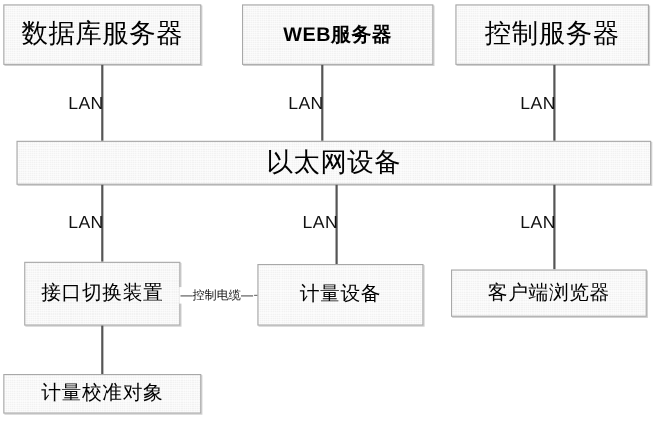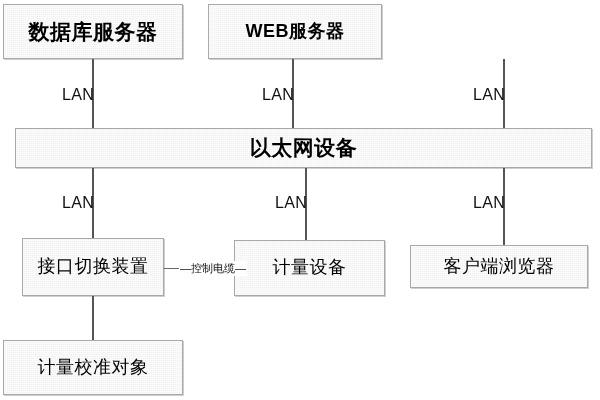--- a/index.html
+++ b/index.html
@@ -33,21 +33,21 @@
     color: #000000;
     text-align: center;
     line-height: 1.1;
   }
   .node .node-label {
     display: block;
     white-space: nowrap;
     letter-spacing: 0.5px;
   }
 
-  .cjk-lg  { font-size: 21px; font-weight: 700; }
+  .cjk-lg  { font-size: 24px; font-weight: 400; }
   .cjk-md  { font-size: 18px; font-weight: 500; }
   .cjk-web { font-size: 18px; font-weight: 700; }
 
   
   .vline {
     position: absolute;
     width: 2px;
     background: #555555;
   }
   .hline {
@@ -77,24 +77,27 @@
 </style>
 </head>
 <body>
 
 <div id="canvas">
 
   <div class="node" style="left:3px; top:4px; width:180px; height:55px;">
     <span class="node-label cjk-lg">数据库服务器</span>
   </div>
 
-  <div class="node" style="left:208px; top:4px; width:174px; height:55px;">
+  <div class="node" style="left:220px; top:4px; width:174px; height:55px;">
     <span class="node-label cjk-web">WEB服务器</span>
   </div>
 
+  <div class="node" style="left:414px; top:4px; width:176px; height:55px;">
+    <span class="node-label cjk-lg">控制服务器</span>
+  </div>
 
   <div class="vline" style="left:92px; top:59px; height:70px;"></div>
   <div class="edge-label lan" style="left:62px; top:86px; width:26px;">LAN</div>
 
   <div class="vline" style="left:292px; top:59px; height:70px;"></div>
   <div class="edge-label lan" style="left:262px; top:86px; width:26px;">LAN</div>
 
   <div class="vline" style="left:503px; top:59px; height:70px;"></div>
   <div class="edge-label lan" style="left:473px; top:86px; width:26px;">LAN</div>
 
@@ -117,21 +120,21 @@
 
   <div class="node" style="left:22px; top:238px; width:142px; height:58px;">
     <span class="node-label cjk-md">接口切换装置</span>
   </div>
 
   <div class="node" style="left:410px; top:245px; width:178px; height:43px;">
     <span class="node-label cjk-md">客户端浏览器</span>
   </div>
 
   <div class="hline" style="left:164px; top:268px; width:70px;"></div>
-  <div class="edge-label cable" style="left:163px; top:261px;margin-left:16px;">—控制电缆—</div>
+  <div class="edge-label cable" style="left:163px; top:261px;">—控制电缆—</div>
 
   <div class="vline" style="left:92px; top:296px; height:44px;"></div>
 
-  <div class="node" style="left:3px; top:340px; width:180px; height:55px;">
+  <div class="node" style="left:3px; top:340px; width:180px; height:36px;">
     <span class="node-label cjk-md">计量校准对象</span>
   </div>
 
 </div>
 
 </body></html>

